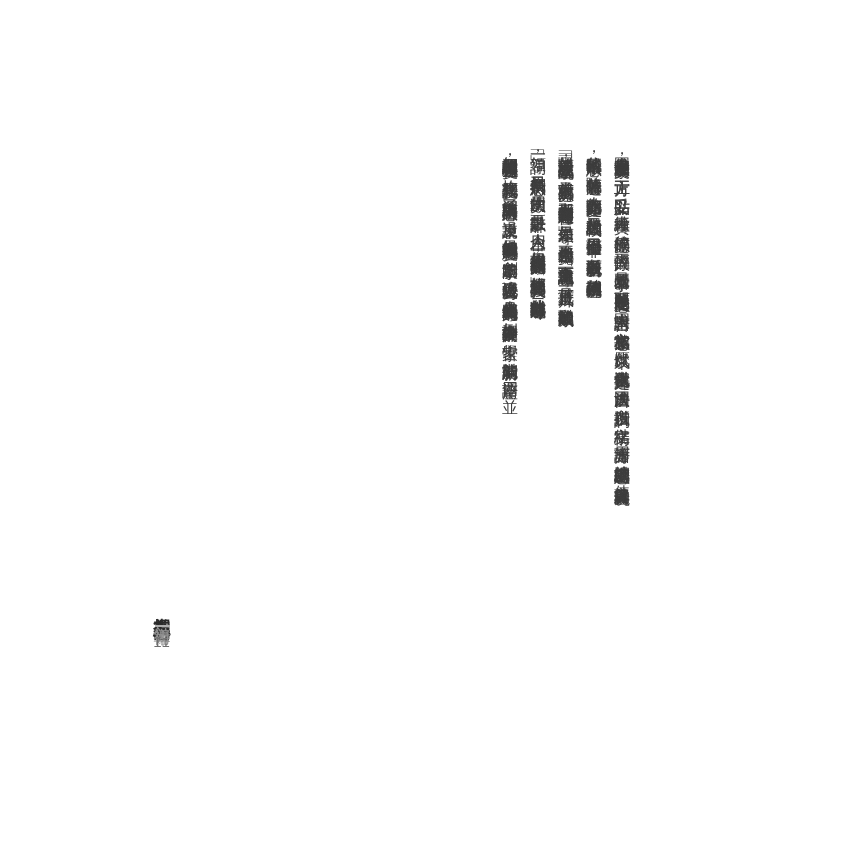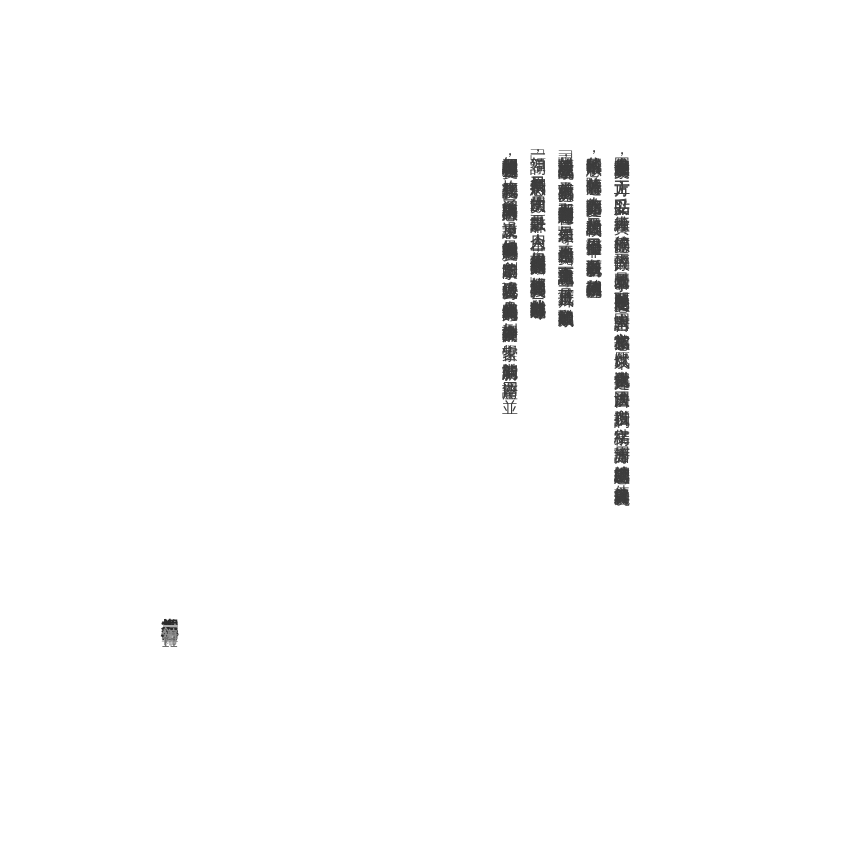--- a/index.html
+++ b/index.html
@@ -30,21 +30,21 @@
     text-align: justify;
   }
   .body-text p {
     margin: 0;
     padding: 0;
     text-indent: 2em; 
   }
   
   .footer {
     position: absolute;
-    left: 152px;
+    left: 144px;
     top: 604px;
     width: 36px;
     display: flex;
     flex-direction: column;
     align-items: center;
   }
   .footer-title {
     writing-mode: vertical-rl;
     text-orientation: mixed;
     font-size: 17px;

